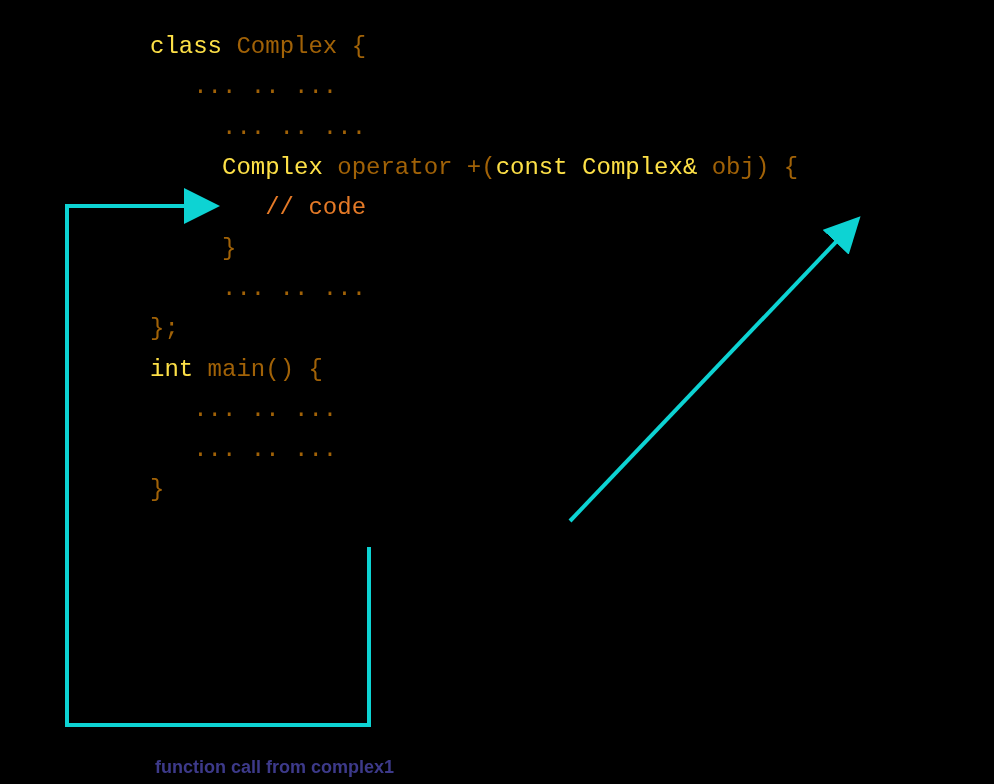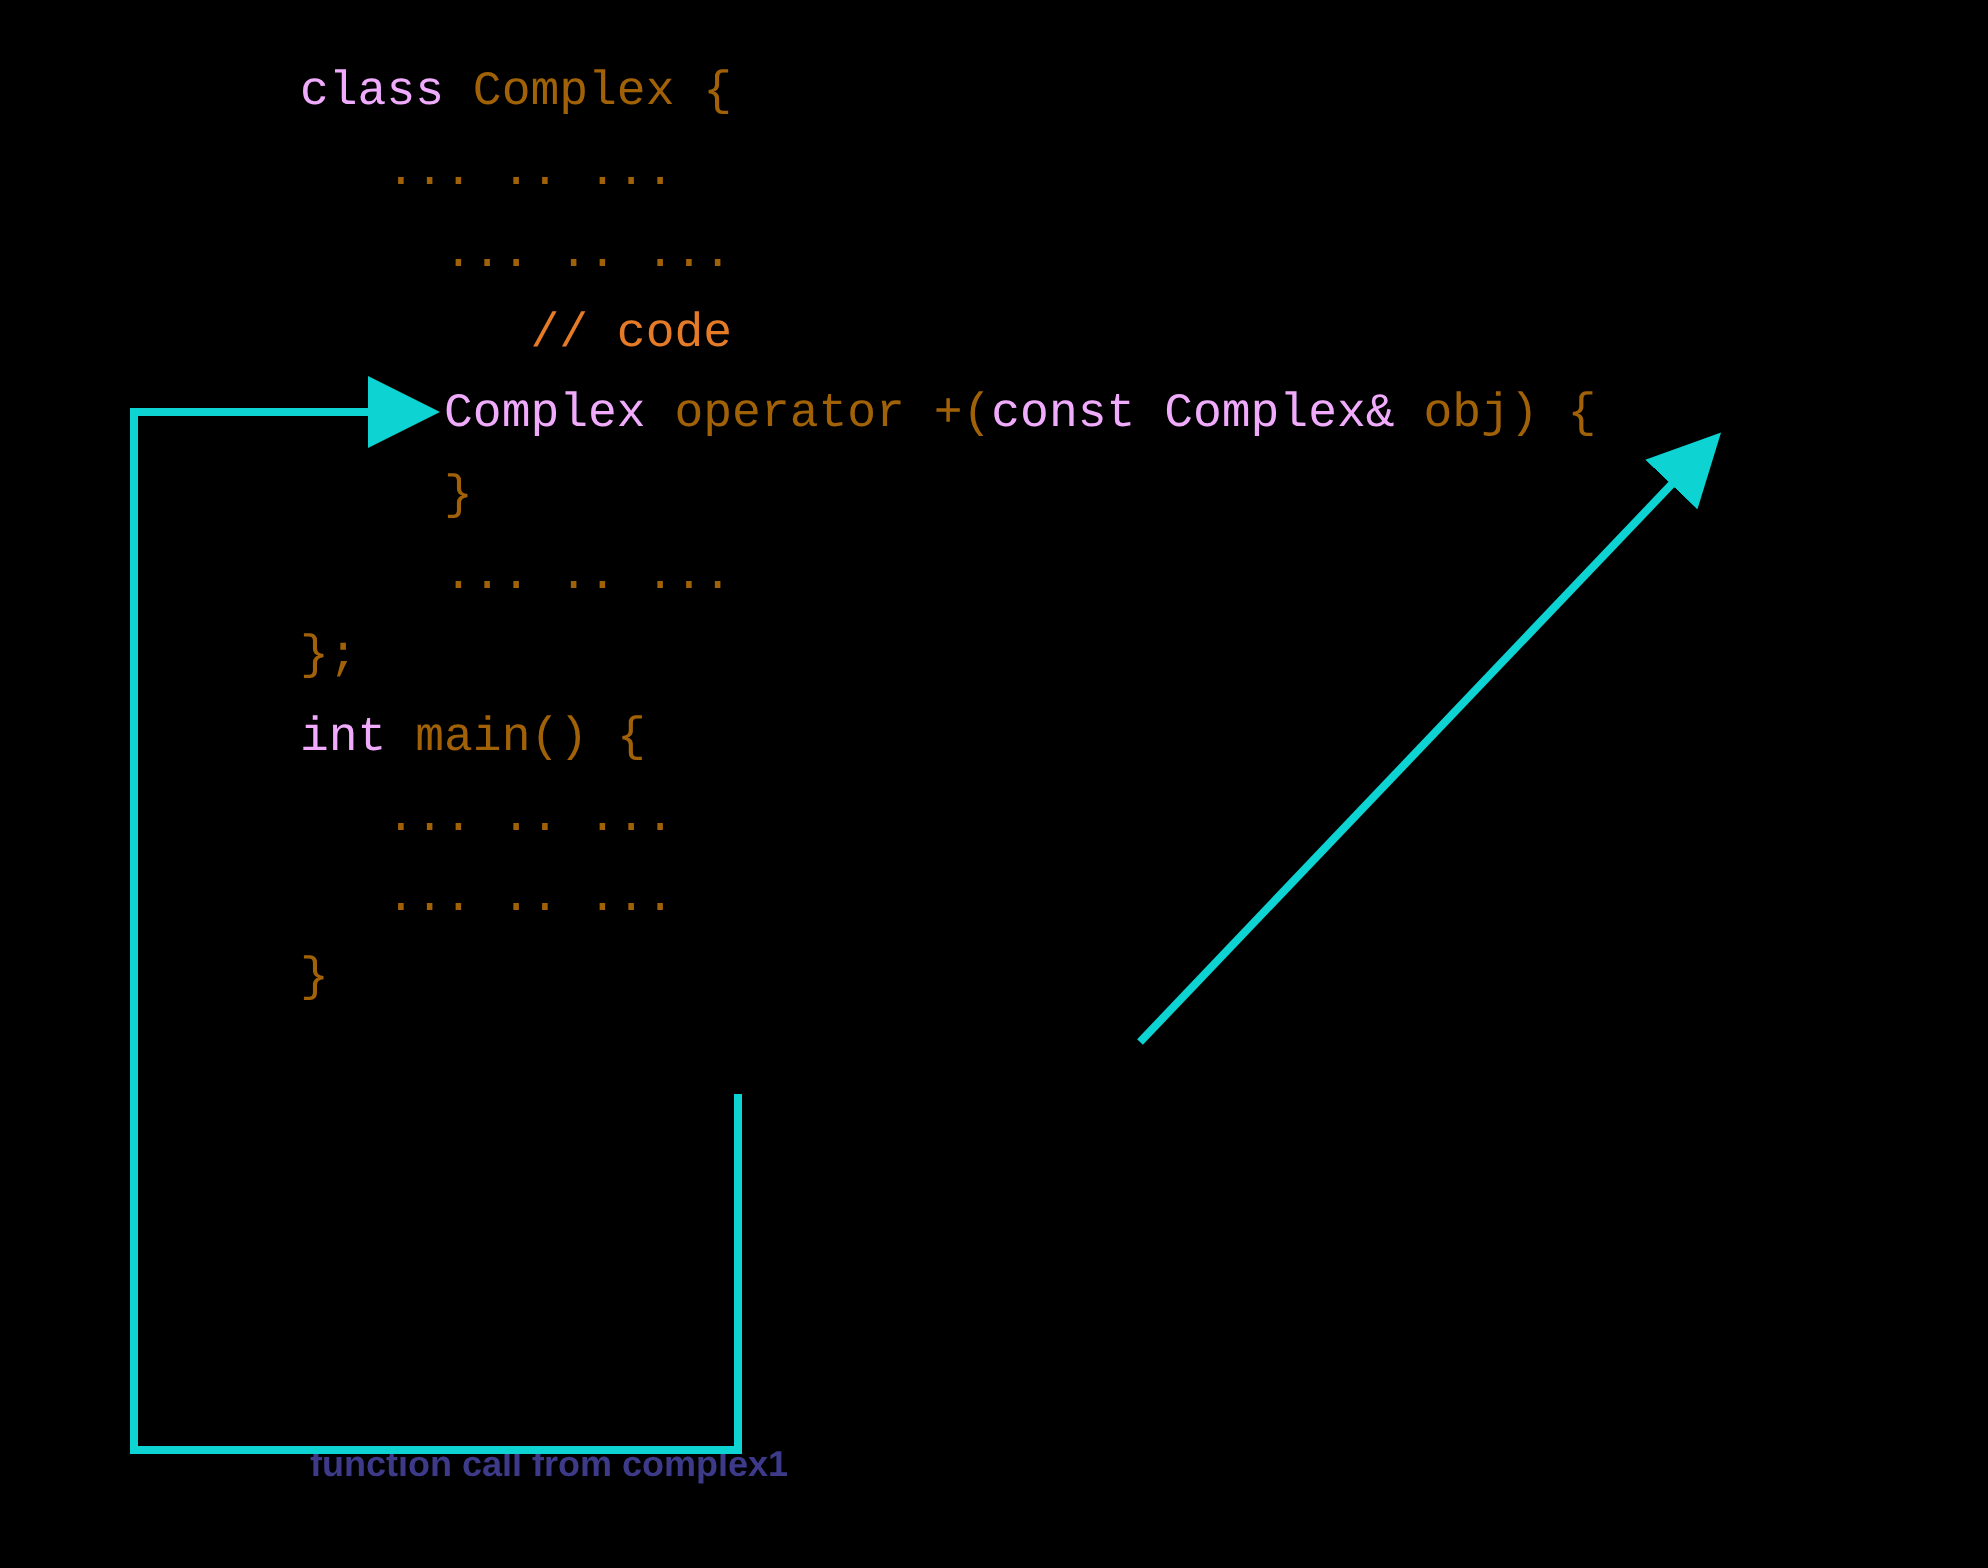--- a/index.html
+++ b/index.html
@@ -22,29 +22,29 @@
       top: 27px;
       line-height: 1.68;
     }
     .line {
       white-space: pre;
     }
     .gray {
       color: #a16207;
     }
     .purple {
-      color: #f0abfc;
+      color: #fde047;
     }
     .orange {
       color: #e57a27;
     }
     .caption {
       position: absolute;
       left: 155px;
-      top: 722px;
+      top: 757px;
       color: #3d3a8a;
       font-family: Arial, sans-serif;
       font-size: 18px;
       font-weight: bold;
     }
     .svg-overlay {
       position: absolute;
       top: 0;
       left: 0;
       width: 994px;
@@ -52,22 +52,22 @@
       pointer-events: none;
     }
   </style>
 </head>
 <body>
 
 <div class="code-container">
   <div class="line"><span class="purple">class</span><span class="gray"> Complex {</span></div>
   <div class="line gray">   ... .. ...</div>
   <div class="line gray">     ... .. ...</div>
+  <div class="line"><span class="purple">     Complex</span><span class="gray"> operator +(</span><span class="purple">const</span><span class="purple"> Complex&amp;</span><span class="gray"> obj) {</span></div>
   <div class="line orange">        // code</div>
-  <div class="line"><span class="purple">     Complex</span><span class="gray"> operator +(</span><span class="purple">const</span><span class="purple"> Complex&amp;</span><span class="gray"> obj) {</span></div>
   <div class="line gray">     }</div>
   <div class="line gray">     ... .. ...</div>
   <div class="line gray">};</div>
   <div class="line gray"></div>
   <div class="line"><span class="purple">int</span><span class="gray"> main() {</span></div>
   <div class="line gray">   ... .. ...</div>
   <div class="line gray">   ... .. ...</div>
   <div class="line gray">}</div>
 </div>
 

